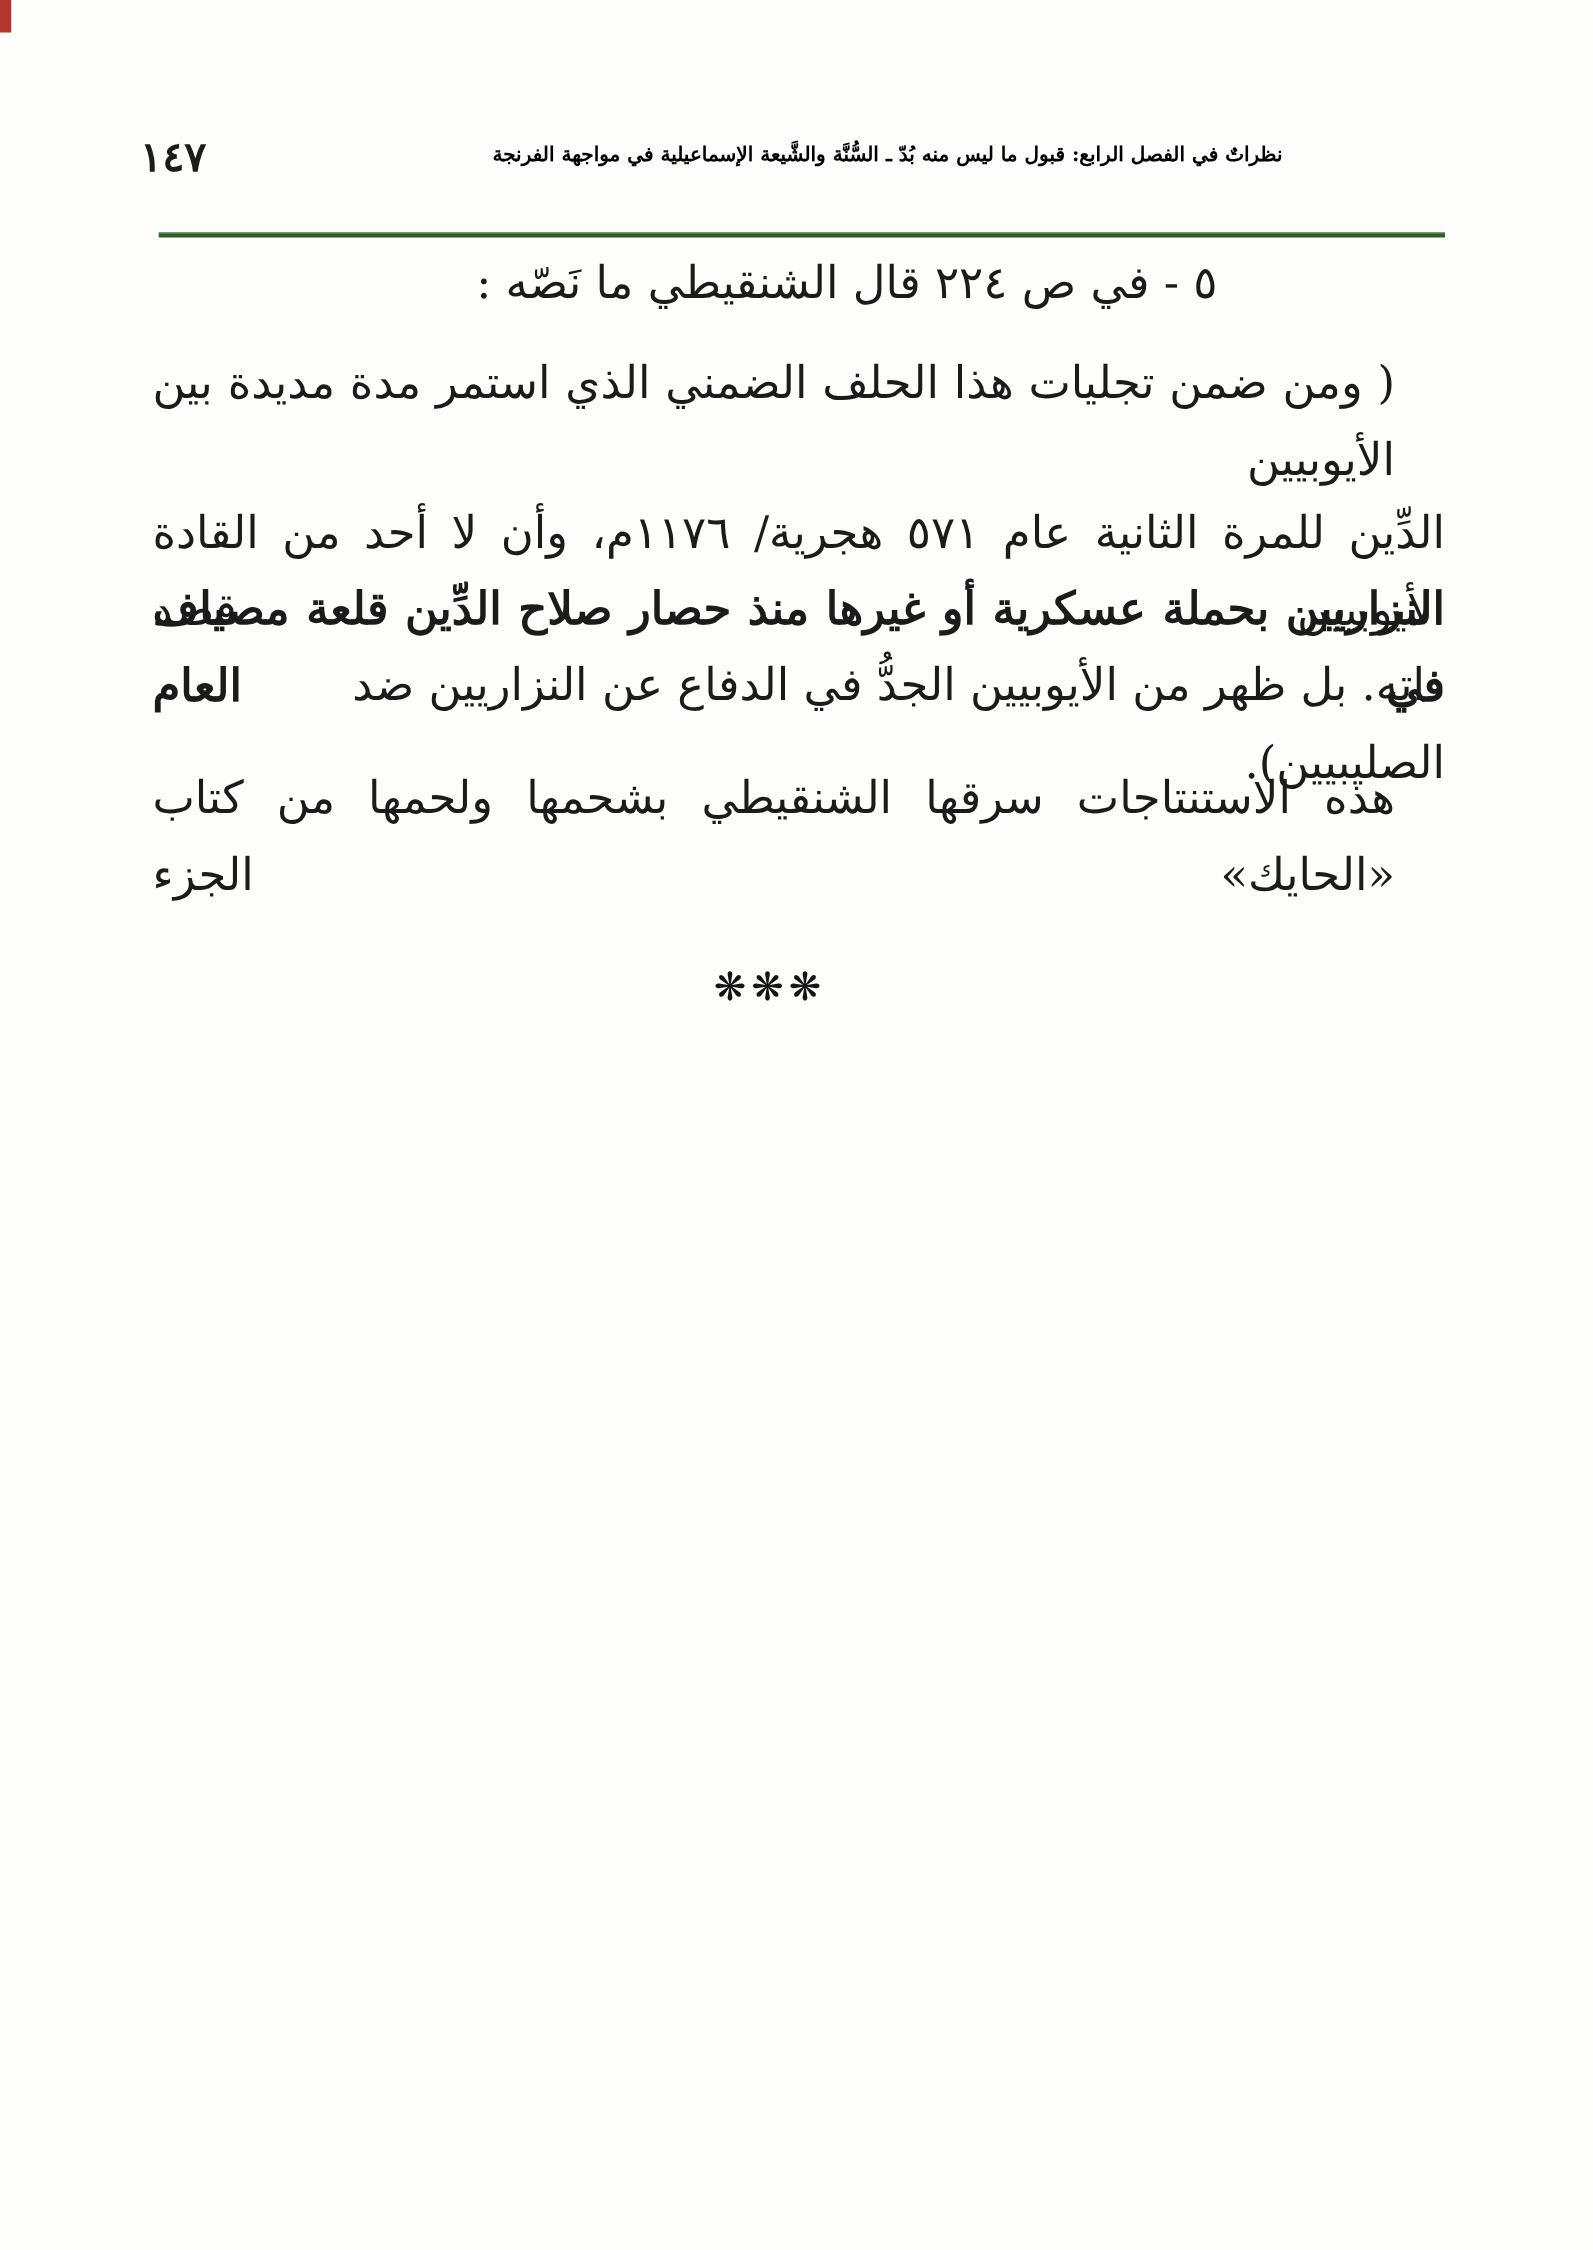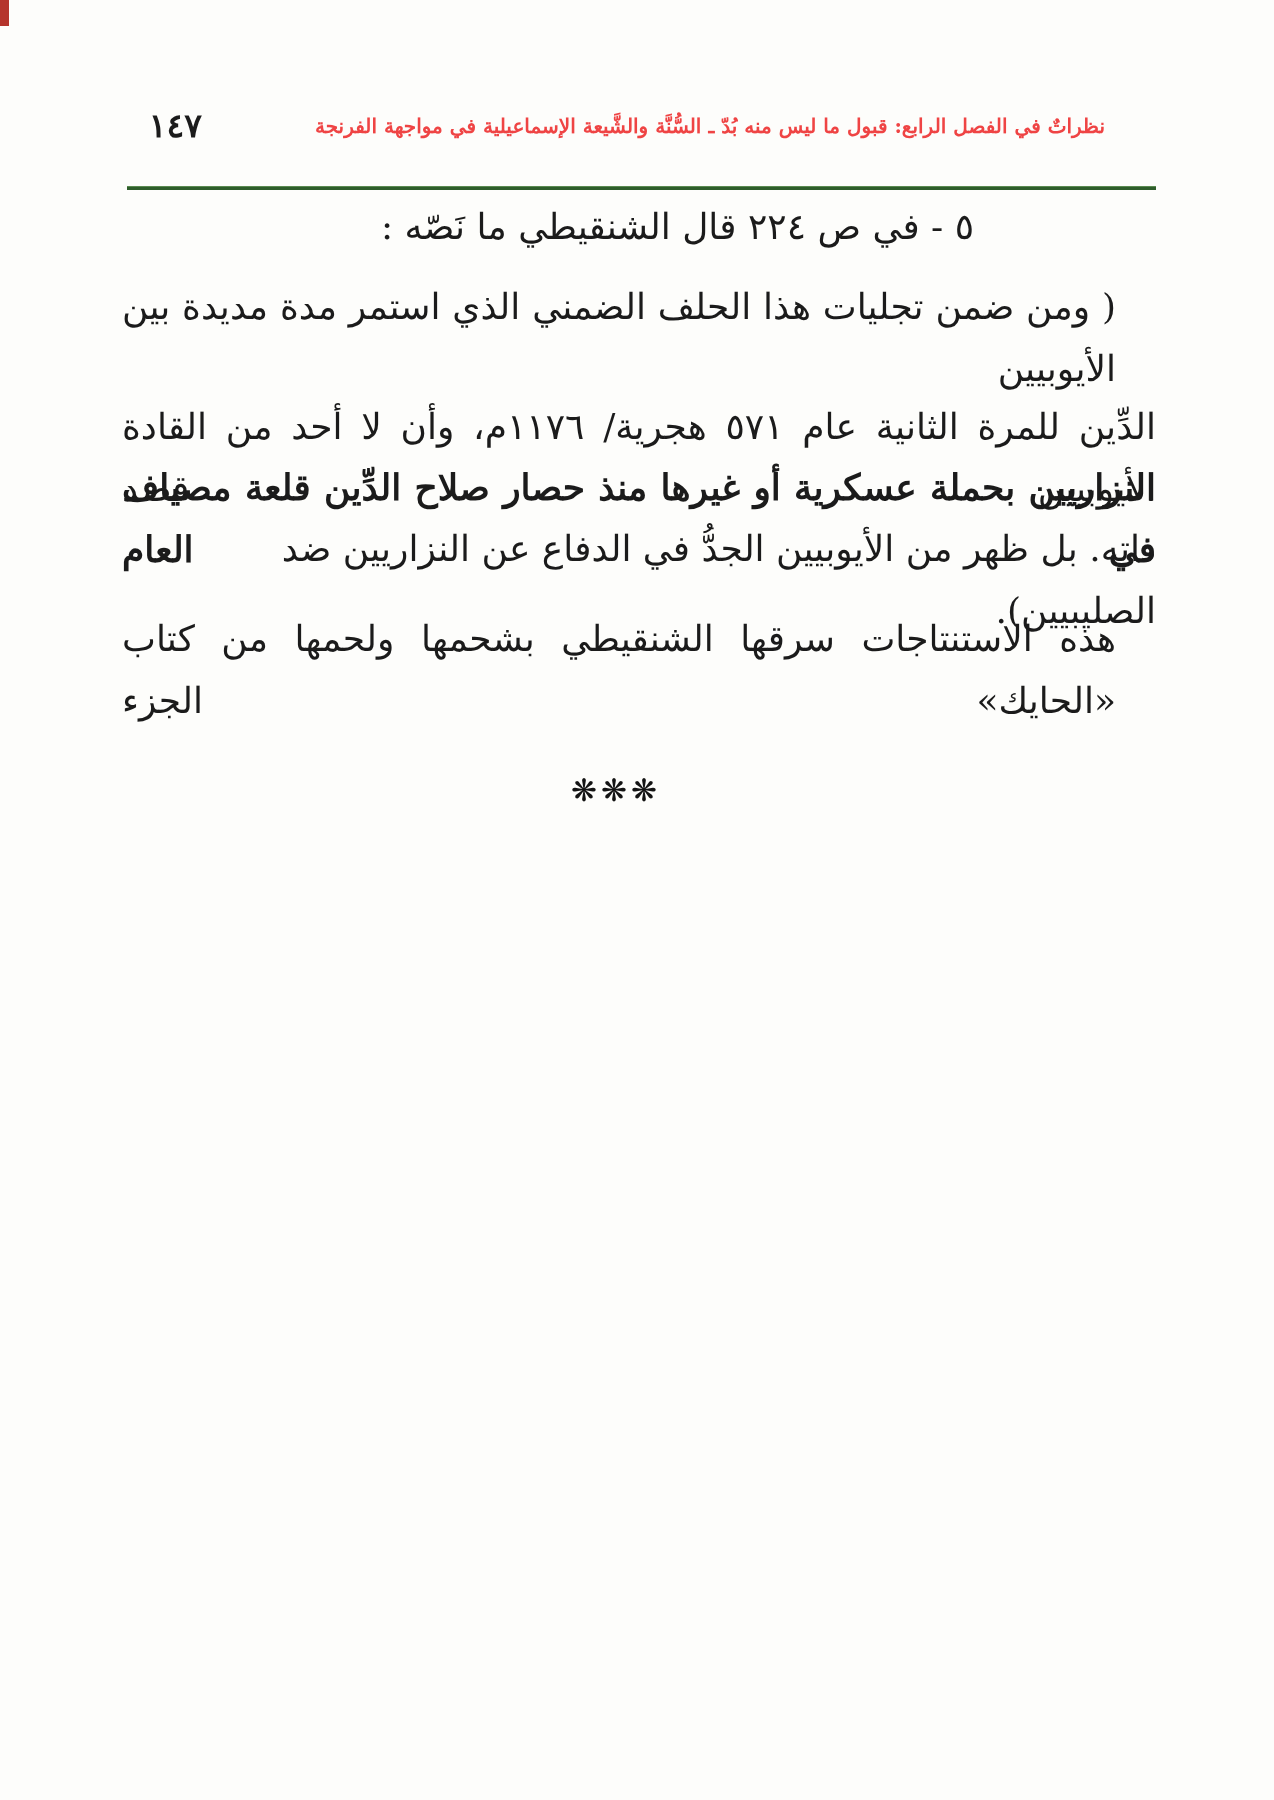--- a/index.html
+++ b/index.html
@@ -6,26 +6,26 @@
   body{
     width:1274px;height:1800px;position:relative;
     background:#fdfdfb;overflow:hidden;
     font-family:"DejaVu Serif","Liberation Serif",serif;
     color:#1b1b1b;
   }
   .page{position:absolute;inset:0;}
   .scan-artifact{position:absolute;left:0;top:0;width:9px;height:26px;background:#b5342c;}
   .page-number{
     position:absolute;left:112px;top:106px;width:90px;
-    font-size:33px;font-weight:bold;text-align:right;letter-spacing:2px;
+    font-size:33px;font-weight:bold;text-align:left;letter-spacing:2px;
   }
   .running-header{
     position:absolute;top:114px;left:250px;right:104px;
-    font-size:20px;font-weight:bold;text-align:center;
-    direction:rtl;white-space:nowrap;color:#ef4444;
+    font-size:16px;font-weight:bold;text-align:center;
+    direction:rtl;white-space:nowrap;color:#000000;
   }
   .header-rule{
     position:absolute;top:186px;left:127px;width:1029px;height:3px;
     background:#2e5d2b;border-top:1px solid #5a8a50;
   }
   .text-column{
     position:absolute;left:122px;top:0;width:1034px;height:1320px;
     direction:rtl;font-size:36px;line-height:62px;
   }
   .bline{position:absolute;right:0;left:0;height:62px;}

